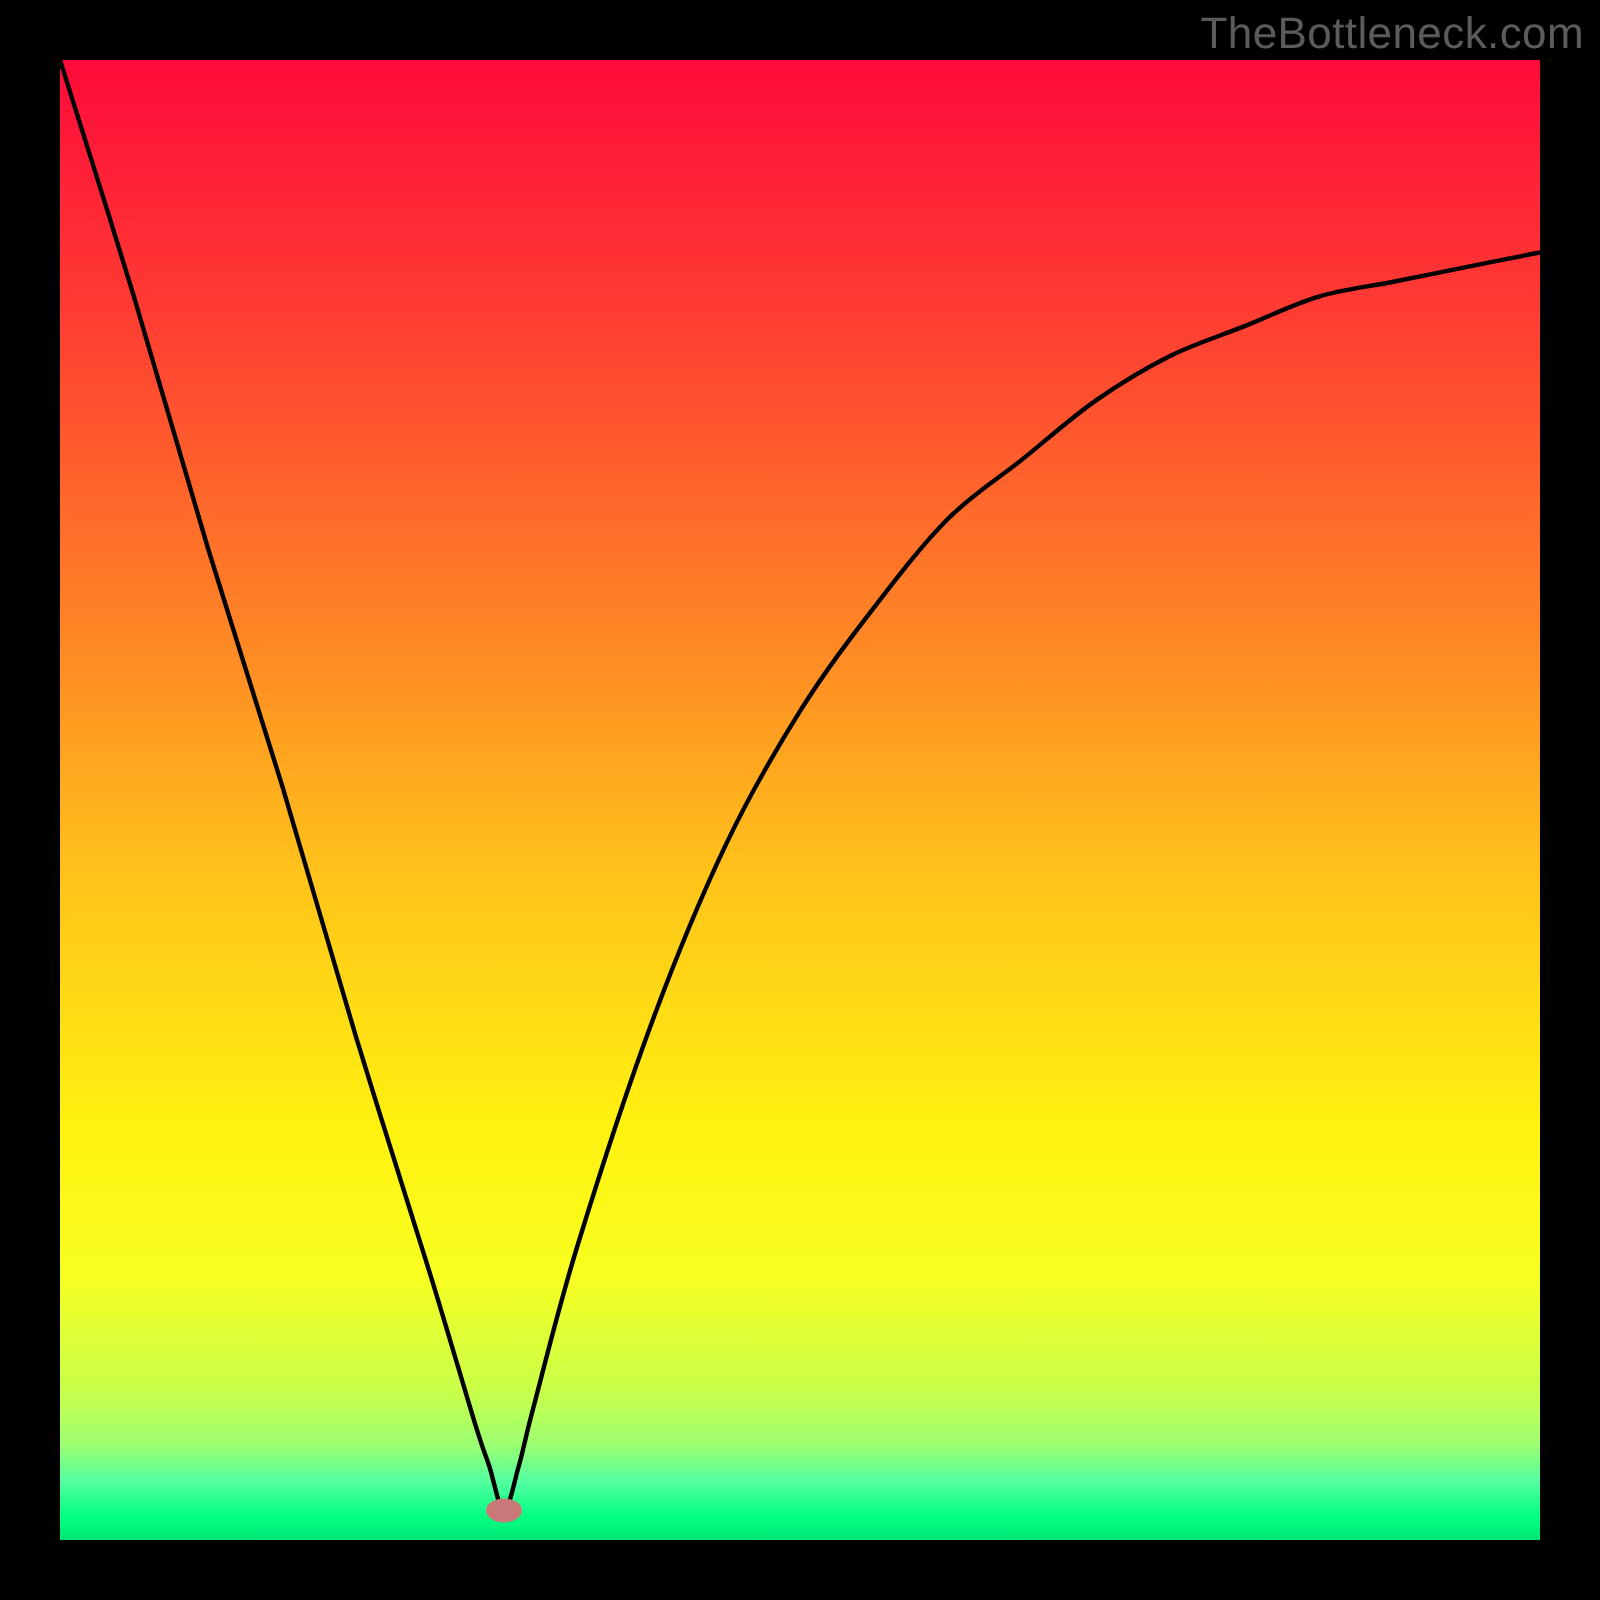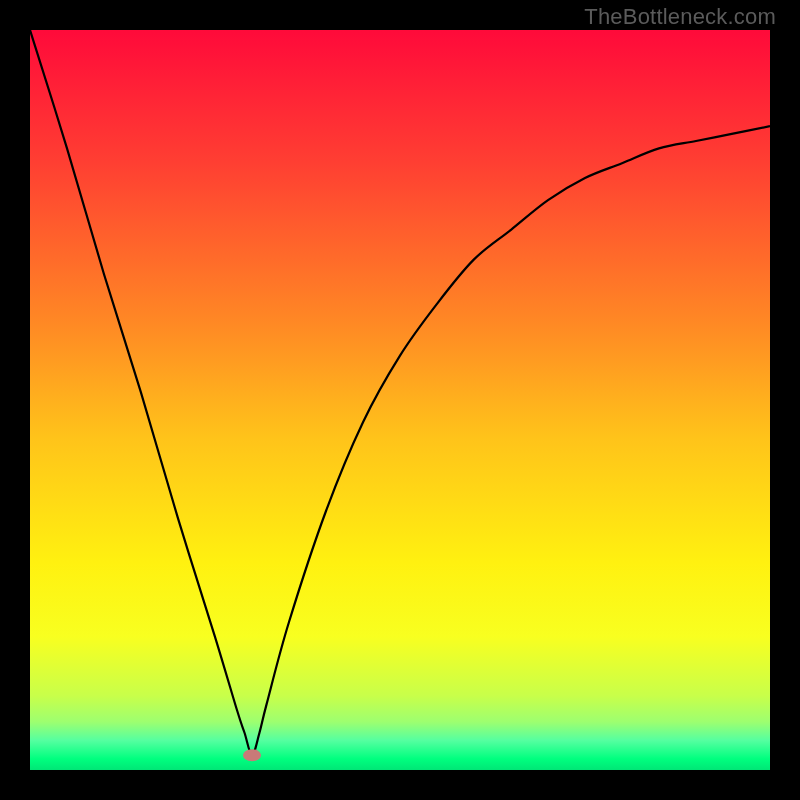--- a/index.html
+++ b/index.html
@@ -21,21 +21,21 @@
     position: absolute;
     left: 30px;
     top: 30px;
     width: 740px;
     height: 740px;
     overflow: hidden;
   }
   .watermark {
     position: absolute;
     top: 4px;
-    right: 24px;
+    right: 8px;
     color: #5b5b5b;
     font-size: 22px;
     font-weight: 500;
     letter-spacing: 0.2px;
     pointer-events: none;
   }
 </style>
 </head>
 <body>
 

